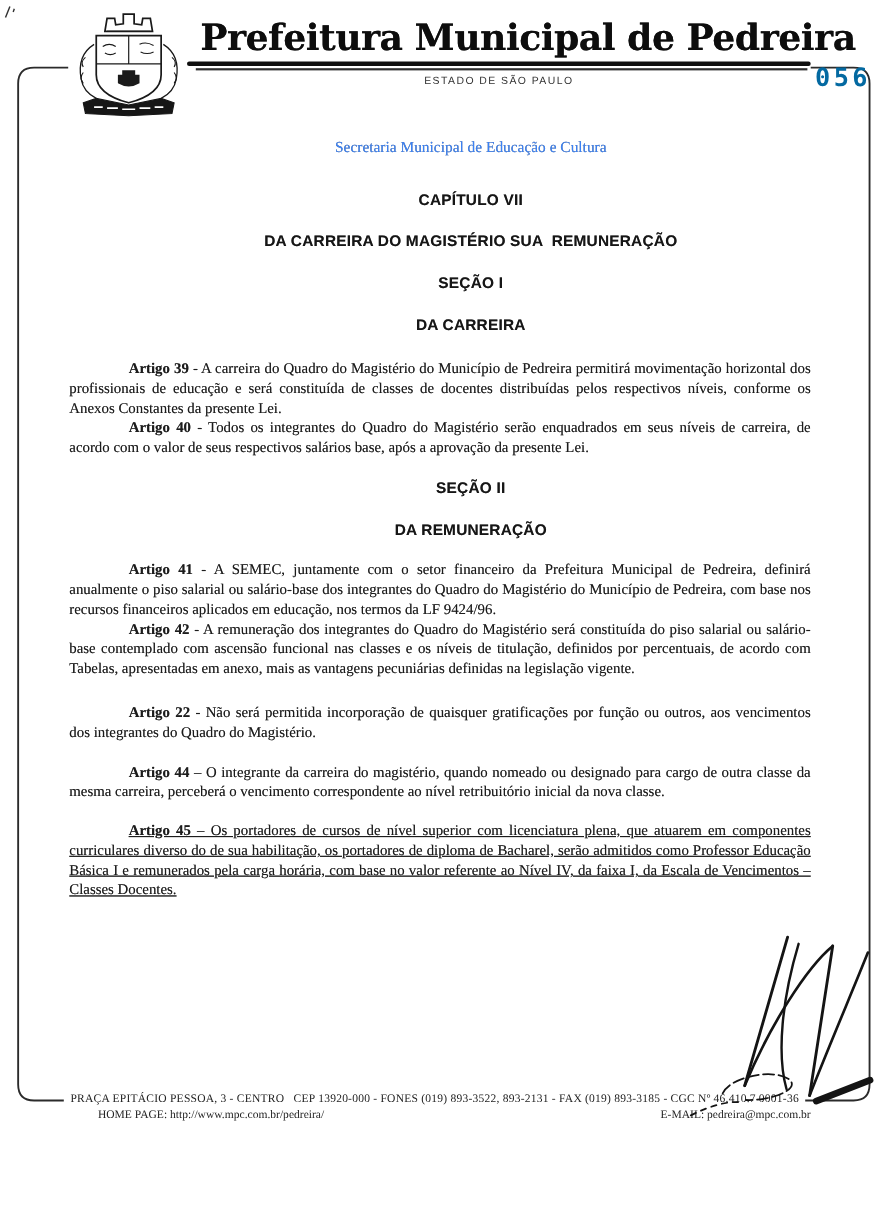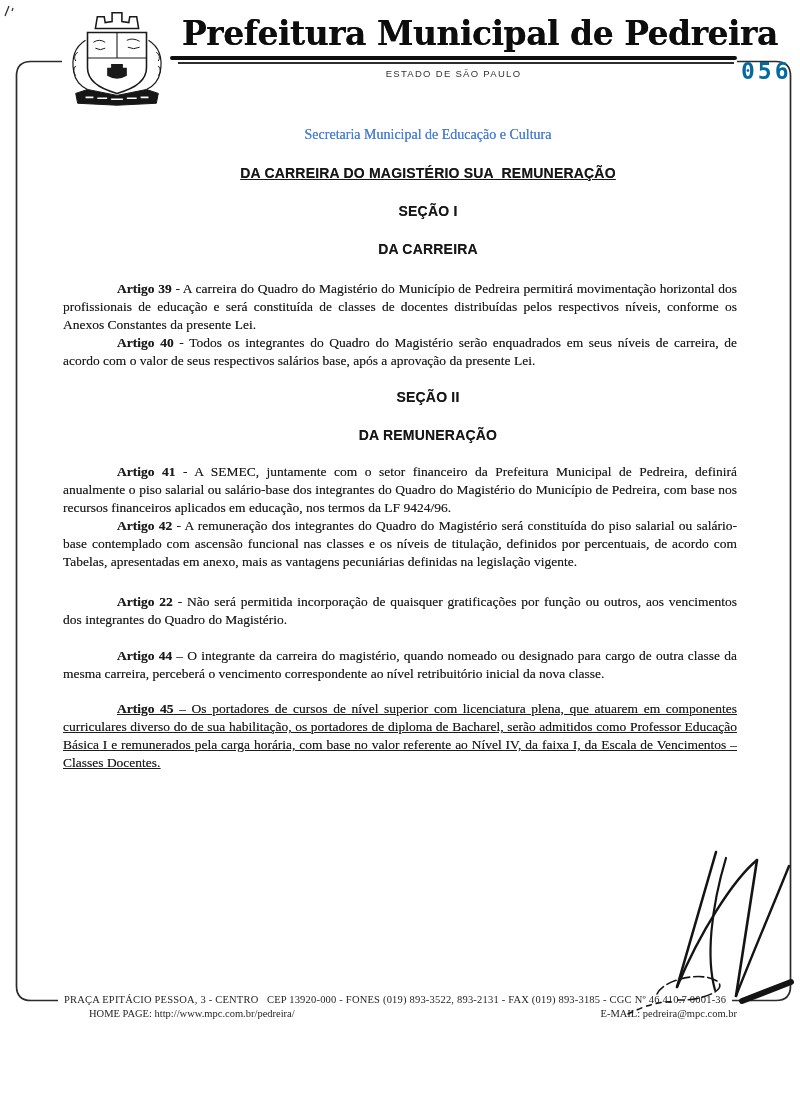--- a/index.html
+++ b/index.html
@@ -44,21 +44,21 @@
     text-align:center;transform:translateX(28px);
     font-size:14px;color:#3b82f6;margin:0;
   }
   .hd{
     font-family:"Liberation Sans", sans-serif;font-weight:bold;
     font-size:14px;line-height:17px;text-align:center;
     transform:translateX(28px);letter-spacing:0.2px;color:#161616;
     margin:0;white-space:pre-wrap;
   }
   .mt-chapter{margin-top:29px;}
-  .mt-chapter-title{margin-top:21px;text-decoration:underline;}
+  .mt-chapter-title{margin-top:21px;}
   .mt-sec{margin-top:21px;}
   .mt-sec2{margin-top:19px;}
   .para{margin:0;text-indent:54px;}
   .p39{margin-top:22px;}
   .p40{}
   .p41{margin-top:19px;}
   .p42{margin-top:0;}
   .p43{margin-top:22px;}
   .p44{margin-top:18px;}
   .p45{margin-top:17px;text-decoration:underline;}
@@ -116,20 +116,21 @@
 
   <div class="doc-title">Prefeitura Municipal de Pedreira</div>
   <div class="title-rule-thick"></div>
   <div class="title-rule-thin"></div>
   <div class="state-line">ESTADO DE SÃO PAULO</div>
   <div class="page-stamp">056</div>
 
   <div class="body-block">
     <p class="secretariat">Secretaria Municipal de Educação e Cultura</p>
 
+    <p class="hd mt-chapter">CAPÍTULO VII</p>
     <p class="hd mt-chapter-title">DA CARREIRA DO MAGISTÉRIO SUA  REMUNERAÇÃO</p>
 
     <p class="hd mt-sec">SEÇÃO I</p>
     <p class="hd mt-sec">DA CARREIRA</p>
 
     <p class="para p39"><b>Artigo 39</b><span> - A carreira do Quadro do Magistério do Município de Pedreira permitirá movimentação horizontal dos profissionais de educação e será constituída de classes de docentes distribuídas pelos respectivos níveis, conforme os Anexos Constantes da presente Lei.</span></p>
 
     <p class="para p40"><b>Artigo 40</b><span> - Todos os integrantes do Quadro do Magistério serão enquadrados em seus níveis de carreira, de acordo com o valor de seus respectivos salários base, após a aprovação da presente Lei.</span></p>
 
     <p class="hd mt-sec2">SEÇÃO II</p>

